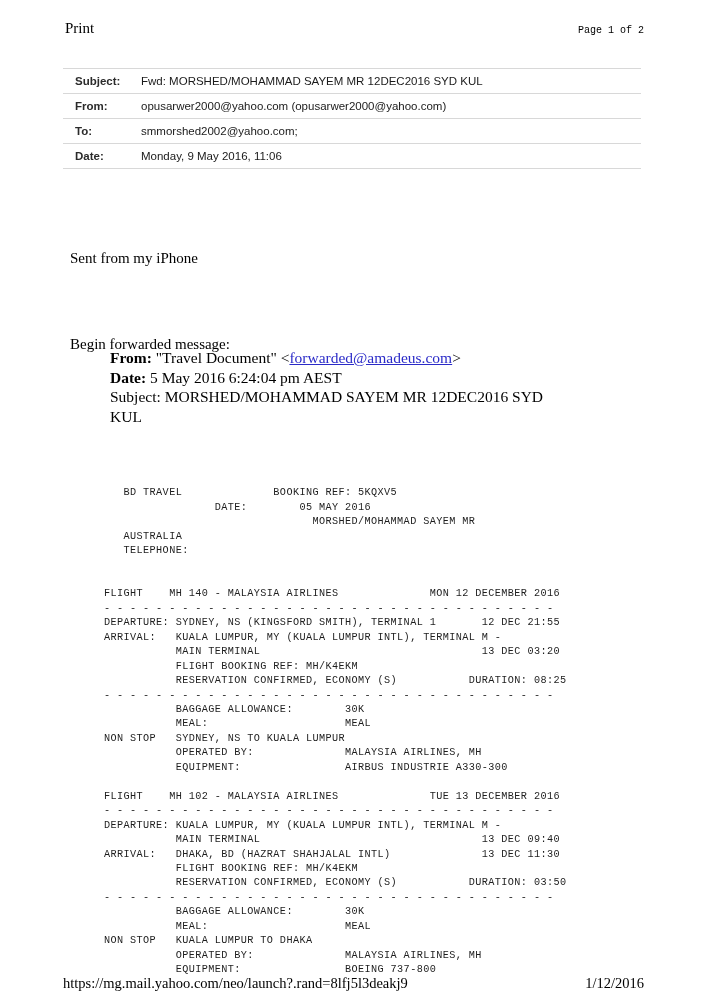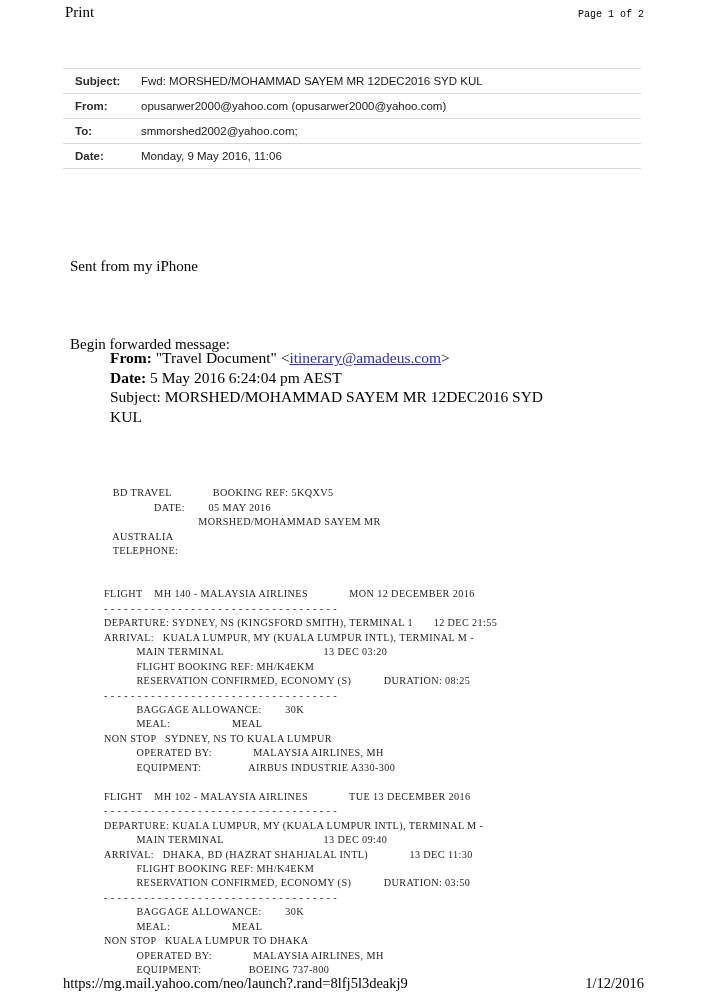--- a/index.html
+++ b/index.html
@@ -17,21 +17,21 @@
   }
   .page {
     position: relative;
     width: 707px;
     height: 1000px;
     box-sizing: border-box;
   }
   
   .print-header {
     position: absolute;
-    top: 4px;
+    top: 20px;
     left: 65px;
     right: 63px;
     display: flex;
     justify-content: space-between;
     align-items: baseline;
     font-size: 15px;
   }
   .print-header .left { font-size: 15px; }
   .print-header .right { font-size: 10px; font-family: Liberation Mono, monospace; }
 
@@ -60,21 +60,21 @@
     white-space: nowrap;
   }
   .mail-head td.value {
     padding-left: 4px;
     color: #1a1a1a;
   }
 
   
   .sent-from {
     position: absolute;
-    top: 258px;
+    top: 250px;
     left: 70px;
     font-size: 15px;
   }
   .begin-fwd {
     position: absolute;
     top: 296px;
     left: 70px;
     font-size: 15px;
     margin-top: 40px;
   }
@@ -95,21 +95,21 @@
   .fwd-subject {
     font-weight: normal;
   }
 
   
   .itin {
     position: absolute;
     top: 476px;
     left: 104px;
     width: 545px;
-    font-family: Liberation Serif, serif;
+    font-family: Liberation Mono, monospace;
     font-size: 10.2px;
     line-height: 14.45px;
     letter-spacing: 0.4px;
     color: #1d1d1d;
     white-space: pre;
   }
 
   
   .footer {
     position: absolute;
@@ -152,21 +152,21 @@
     </tr>
   </tbody>
     </table>
 
   <div class="sent-from">Sent from my iPhone</div>
   <div class="begin-fwd">Begin forwarded message:</div>
 
   <div class="fwd-block">
     <div class="row">
       <b>From:</b>
-      <span>"Travel Document" &lt;</span><a class="link-blue" href="#">itinerary@amadeus.com</a><span>&gt;</span>
+      <span>"Travel Document" &lt;</span><a class="link-blue" href="#">forwarded@amadeus.com</a><span>&gt;</span>
     </div>
     <div class="row">
       <b>Date:</b>
       <span>5 May 2016 6:24:04 pm AEST</span>
     </div>
     <div class="row fwd-subject">
       <span>Subject:</span>
       <span>MORSHED/MOHAMMAD SAYEM MR 12DEC2016 SYD</span>
     </div>
     <div class="row fwd-subject">

